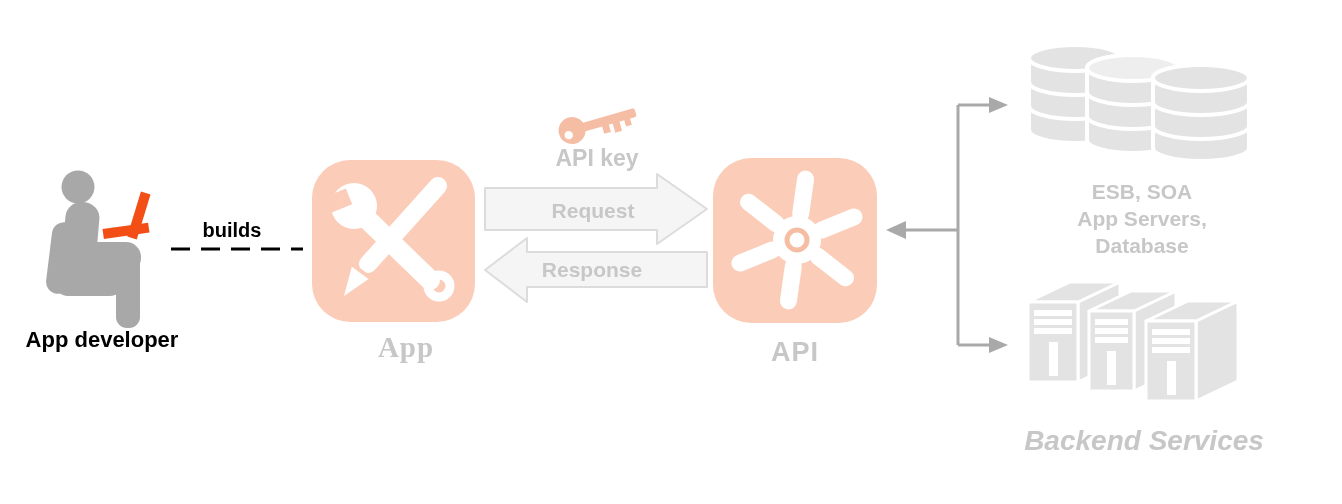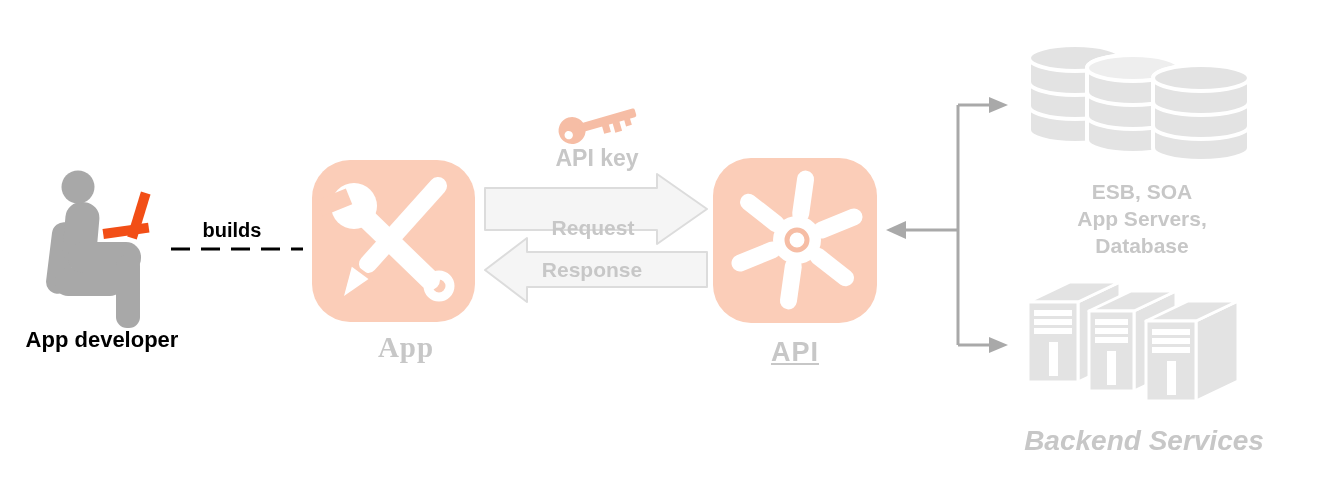--- a/index.html
+++ b/index.html
@@ -4,23 +4,23 @@
 <style>
   html,body{margin:0;padding:0;background:#fff;}
   .stage{
     position:relative;width:1342px;height:504px;background:#fff;
     font-family:"Liberation Sans",sans-serif;overflow:hidden;
   }
   .lbl{position:absolute;font-weight:bold;text-align:center;line-height:1.15;}
   .dev-label   {left:16px;  top:327px; width:172px; font-size:22px; color:var(--text_black);}
   .builds-label{left:167px; top:219px; width:130px; font-size:20px; color:var(--text_black);}
   .app-label   {left:341px; top:331px; width:130px; font-size:29px; color:var(--label_gray); letter-spacing:1px;font-family:Liberation Serif, serif;}
-  .api-label   {left:730px; top:337px; width:130px; font-size:27px; color:var(--label_gray); letter-spacing:1px;text-decoration:underline;}
+  .api-label   {left:730px; top:337px; width:130px; font-size:27px; color:var(--label_gray); letter-spacing:1px;}
   .apikey-label{left:527px; top:145px; width:140px; font-size:23px; color:var(--label_gray);}
-  .req-label   {left:503px; top:199px; width:180px; font-size:21px; color:var(--label_gray);margin-top:17px;}
+  .req-label   {left:503px; top:199px; width:180px; font-size:21px; color:var(--label_gray);}
   .res-label   {left:502px; top:258px; width:180px; font-size:21px; color:var(--label_gray);}
   .esb-label   {left:1047px;top:178px; width:190px; font-size:21px; color:var(--label_gray); line-height:27px;}
   .backend-label{left:1019px;top:425px;width:250px; font-size:28px; color:var(--label_gray);font-style:italic;}
   .abs{position:absolute;}
   .node-box{
     position:absolute;width:163px;height:162px;border-radius:38px;
     background:var(--accent_salmon);
   }
   .app-box{left:312px;top:160px;}
   .api-box{left:713px;top:158px;width:164px;height:165px;}

